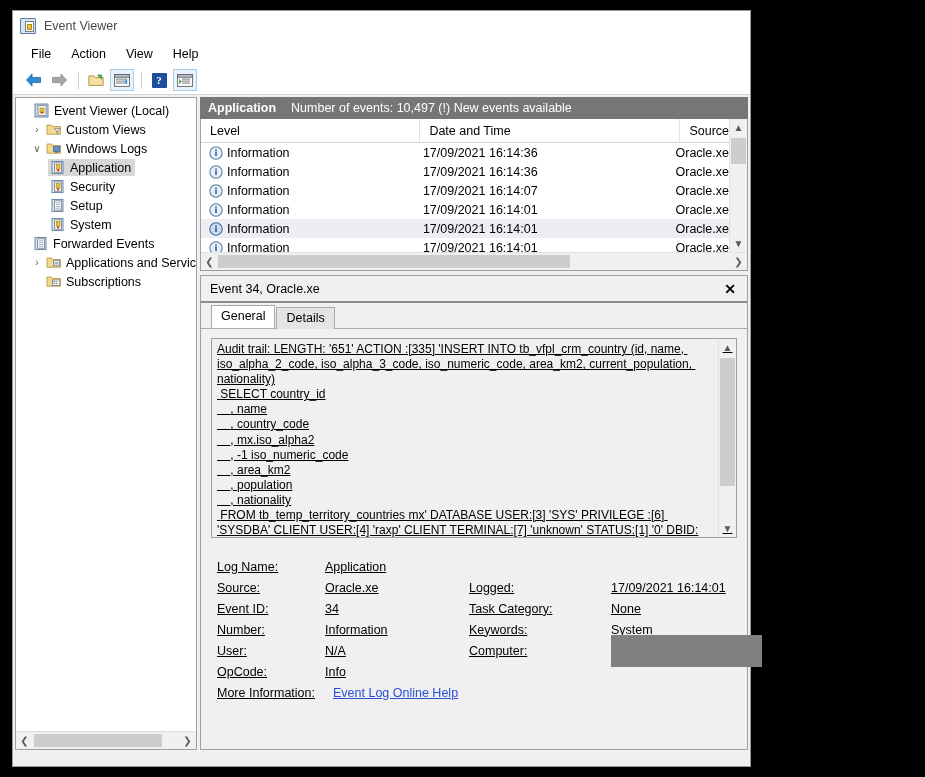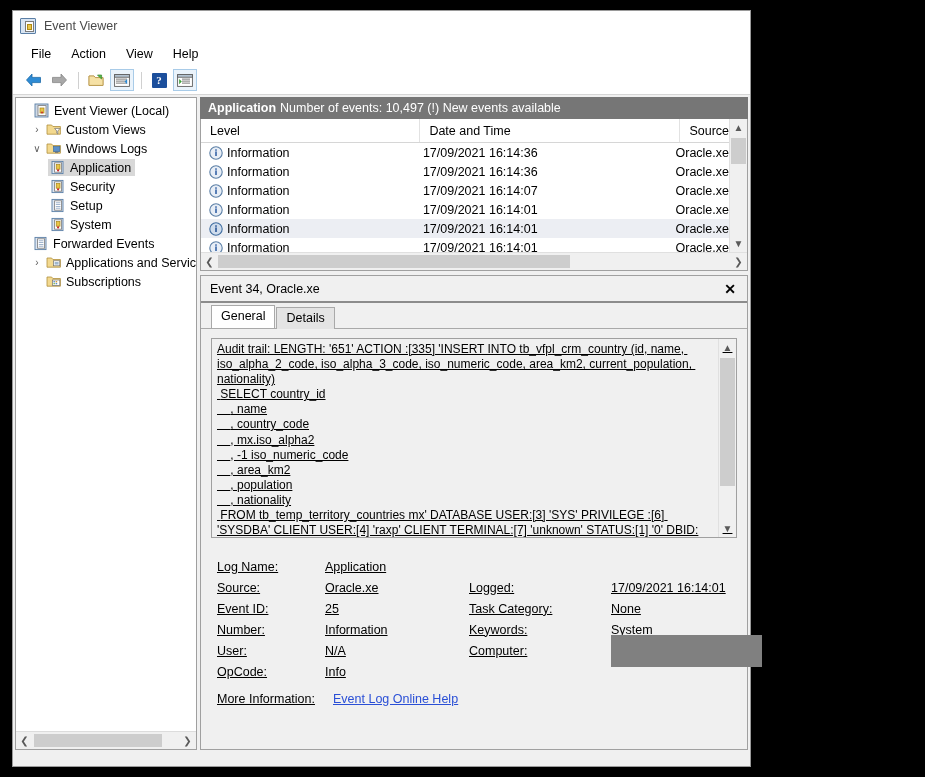--- a/index.html
+++ b/index.html
@@ -221,21 +221,21 @@
     background: #767676;
     color: #ffffff;
     display: flex;
     align-items: center;
     font-size: 12.5px;
     padding-left: 8px;
     flex: 0 0 auto;
     white-space: nowrap;
   }
   .pane-header .ph-title { font-weight: bold; }
-  .pane-header .ph-sub { margin-left: 4px; font-weight: normal; }
+  .pane-header .ph-sub { margin-left: 15px; font-weight: normal; }
   
   .eventlist {
     flex: 0 0 auto;
     height: 152px;
     background: #ffffff;
     border: 1px solid #a0a0a0;
     border-top: none;
     box-sizing: border-box;
     display: flex;
     flex-direction: column;
@@ -397,21 +397,21 @@
   .prop-col.right { flex: 1 1 auto; }
   .prop-row { display: flex; height: 21px; align-items: center; white-space: nowrap; }
   .prop-label { width: 108px; flex: 0 0 auto; }
   .prop-label.wide { width: 142px; }
   .prop-value { }
   .redacted {
     width: 151px; height: 32px;
     background: #808080;
     display: block;
   }
-  .morerow { display: flex; align-items: center; height: 21px; margin-top: 6px; padding-left: 6px; font-size: 12.5px; }
+  .morerow { display: flex; align-items: center; height: 21px; padding-left: 6px; font-size: 12.5px; }
   .more-label { width: 116px; flex: 0 0 auto; }
   .link { color: #2a4fd6; text-decoration: underline; }
   
   .statusbar { height: 14px; flex: 0 0 auto; background: #f0f0f0; }
 </style>
 </head>
 <body>
 
 <div class="window">
 
@@ -768,21 +768,21 @@
               <div class="prop-row">
                 <span class="prop-label">Log Name:</span>
                 <span class="prop-value">Application</span>
               </div>
               <div class="prop-row">
                 <span class="prop-label">Source:</span>
                 <span class="prop-value">Oracle.xe</span>
               </div>
               <div class="prop-row">
                 <span class="prop-label">Event ID:</span>
-                <span class="prop-value">25</span>
+                <span class="prop-value">34</span>
               </div>
               <div class="prop-row">
                 <span class="prop-label">Number:</span>
                 <span class="prop-value">Information</span>
               </div>
               <div class="prop-row">
                 <span class="prop-label">User:</span>
                 <span class="prop-value">N/A</span>
               </div>
               <div class="prop-row">

